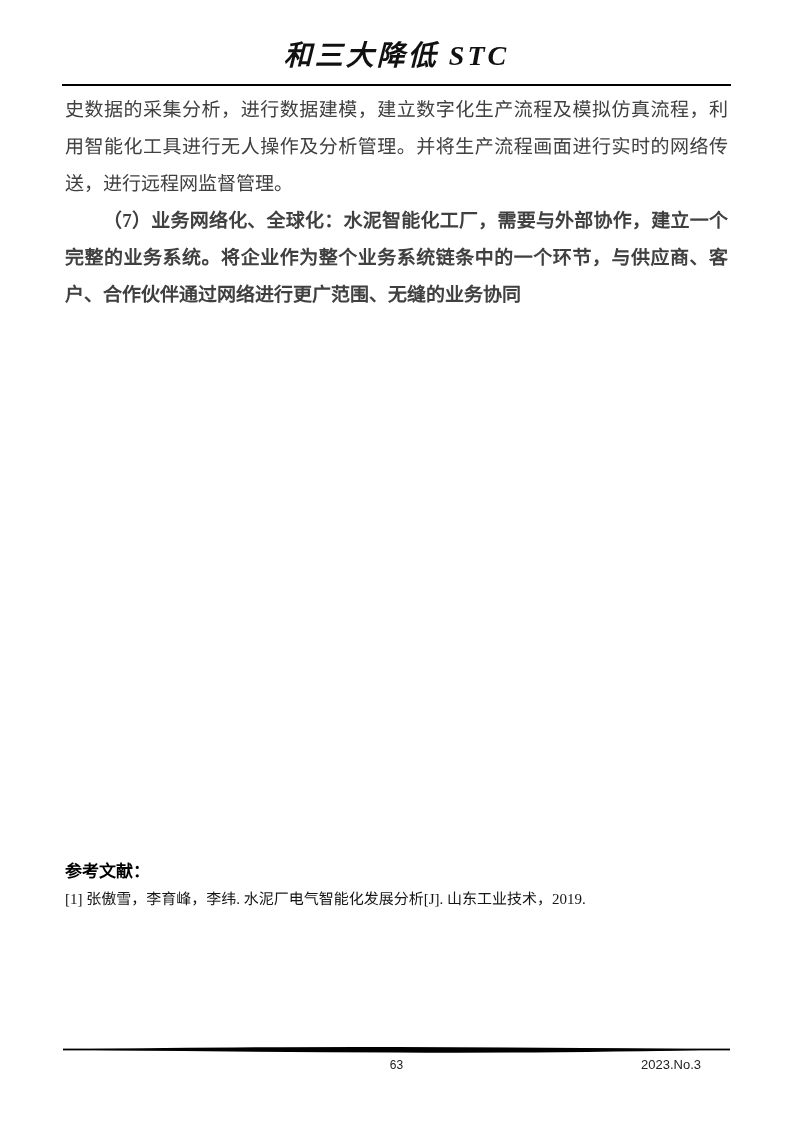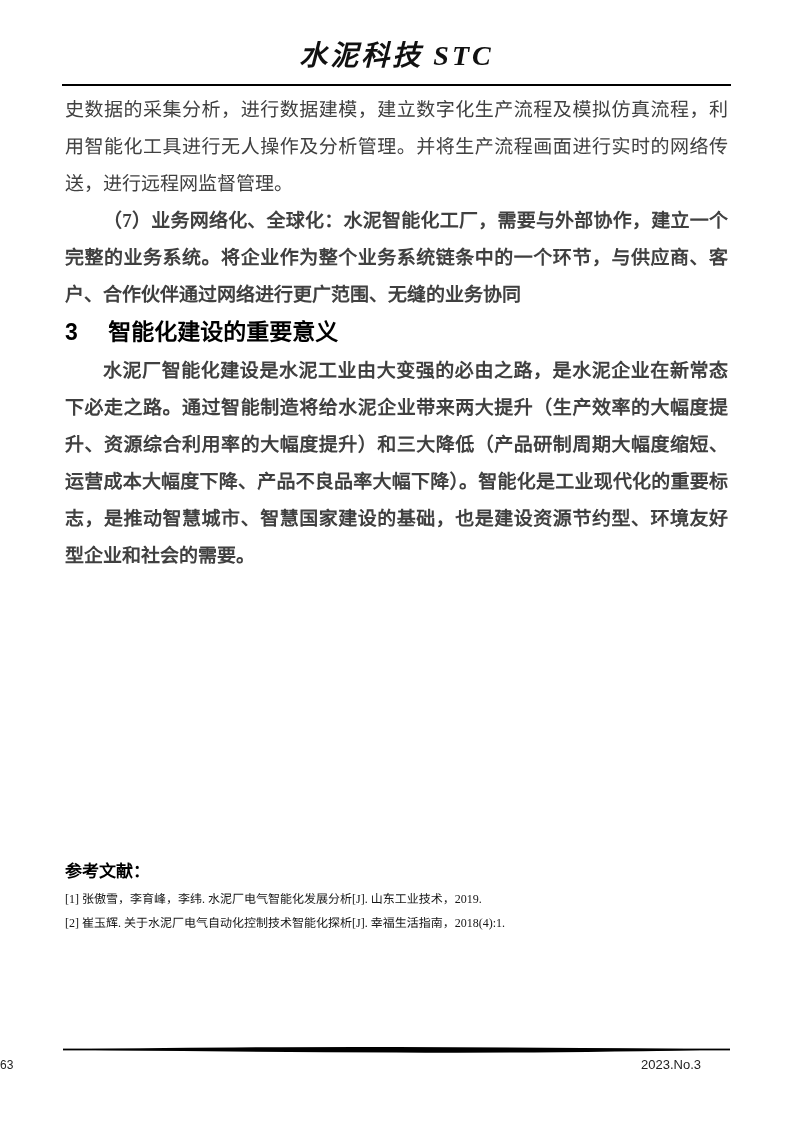--- a/index.html
+++ b/index.html
@@ -72,76 +72,71 @@
   .ref-heading {
     font-family: "Liberation Sans", "DejaVu Sans", sans-serif;
     font-weight: bold;
     font-size: 17px;
     line-height: 27px;
     color: #000;
     margin-bottom: 3px;
     margin-top: 48px;
   }
   .ref-item {
-    font-size: 12px;
+    font-size: 15px;
     line-height: 23.5px;
     text-align: justify;
     text-justify: inter-character;
     color: #151515;
   }
   
   .footer-rule {
     position: absolute;
     top: 1046px;
     left: 63px;
     width: 667px;
     height: 9px;
   }
   .footer-page-number {
     position: absolute;
     top: 1057px;
     left: 0;
     width: 100%;
+    text-align: center;
     font-family: "Liberation Sans", "DejaVu Sans", sans-serif;
     font-size: 12px;
     line-height: 16px;
     color: #222;
   }
   .footer-issue {
     position: absolute;
     top: 1056px;
     right: 92px;
     font-family: "Liberation Sans", "DejaVu Sans", sans-serif;
     font-size: 13px;
     line-height: 17px;
     color: #222;
   }
 </style>
 </head>
 <body>
 
 <div class="page">
 
-  <div class="journal-title">水泥科技 STC</div>
+  <div class="journal-title">和三大降低 STC</div>
   <div class="header-rule"></div>
 
   <div class="body-block">
     <p>史数据的采集分析，进行数据建模，建立数字化生产流程及模拟仿真流程，利用智能化工具进行无人操作及分析管理。并将生产流程画面进行实时的网络传送，进行远程网监督管理。</p>
     <p class="p-indent">（7）业务网络化、全球化：水泥智能化工厂，需要与外部协作，建立一个完整的业务系统。将企业作为整个业务系统链条中的一个环节，与供应商、客户、合作伙伴通过网络进行更广范围、无缝的业务协同</p>
-    <div class="section-heading">
-      <span class="sec-num">3</span>
-      <span class="sec-title">智能化建设的重要意义</span>
-    </div>
-    <p class="p-indent">水泥厂智能化建设是水泥工业由大变强的必由之路，是水泥企业在新常态下必走之路。通过智能制造将给水泥企业带来两大提升（生产效率的大幅度提升、资源综合利用率的大幅度提升）和三大降低（产品研制周期大幅度缩短、运营成本大幅度下降、产品不良品率大幅下降）。智能化是工业现代化的重要标志，是推动智慧城市、智慧国家建设的基础，也是建设资源节约型、环境友好型企业和社会的需要。</p>
   </div>
 
   <div class="references">
     <div class="ref-heading">参考文献：</div>
     <div class="ref-item">[1] 张傲雪，李育峰，李纬. 水泥厂电气智能化发展分析[J]. 山东工业技术，2019.</div>
-    <div class="ref-item">[2] 崔玉辉. 关于水泥厂电气自动化控制技术智能化探析[J]. 幸福生活指南，2018(4):1.</div>
   </div>
 
   <svg class="footer-rule" viewBox="0 0 667 9" preserveAspectRatio="none" aria-hidden="true">
     <rect x="0" y="2.6" width="667" height="1.8" fill="#000"></rect>
     <path d="M0,3.5 Q200,0.5 333,1 Q500,1.5 667,3.5 Q480,7.5 333,6.5 Q160,5.8 0,3.5 Z" fill="#000"></path>
   </svg>
   <div class="footer-page-number">63</div>
   <div class="footer-issue">2023.No.3</div>
 
 </div>

